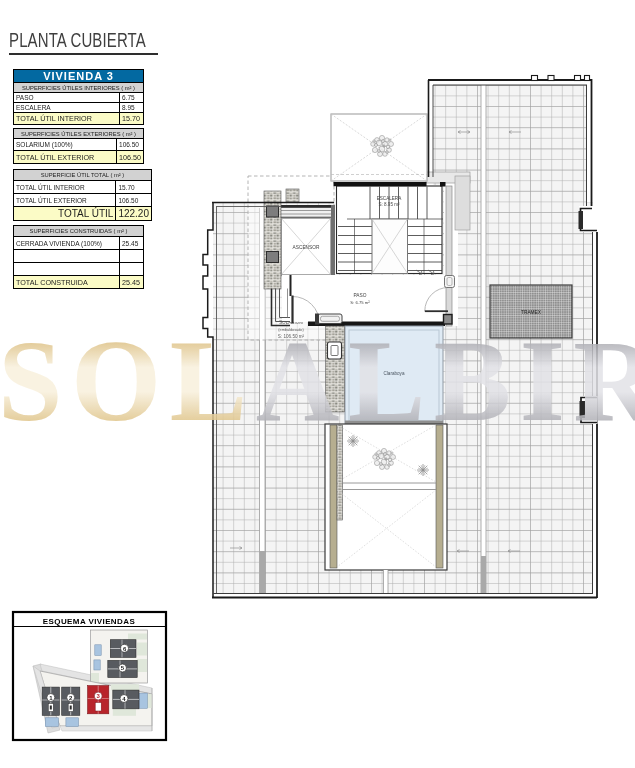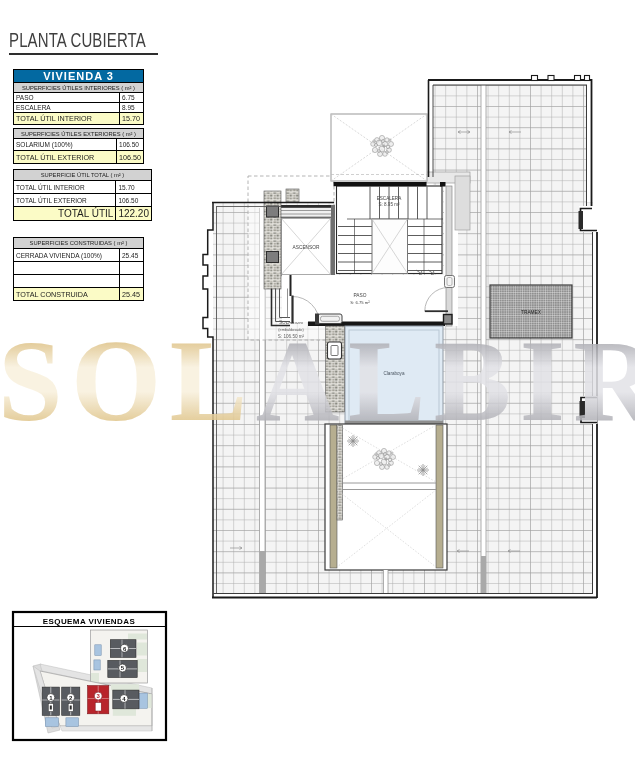--- a/index.html
+++ b/index.html
@@ -72,21 +72,21 @@
         <td>TOTAL ÚTIL EXTERIOR</td>
         <td class="v">106.50</td>
       </tr>
 <tr style="height:14px;">
         <td class="yl" style="font-size:10px;padding-left:44px;">TOTAL ÚTIL</td>
         <td class="v yl" style="font-size:10px;">122.20</td>
       </tr>
 </tbody>
   </table>
 
-<table class="tbl" style="top:225px;margin-top:12px;">
+<table class="tbl" style="top:225px;">
 <tbody>
       <tr style="height:11px;">
         <td colspan="2" class="sh">SUPERFICIES CONSTRUIDAS ( m² )</td>
       </tr>
 <tr style="height:13px;">
         <td>CERRADA VIVIENDA (100%)</td>
         <td class="v">25.45</td>
       </tr>
 <tr style="height:13px;">
         <td></td>

